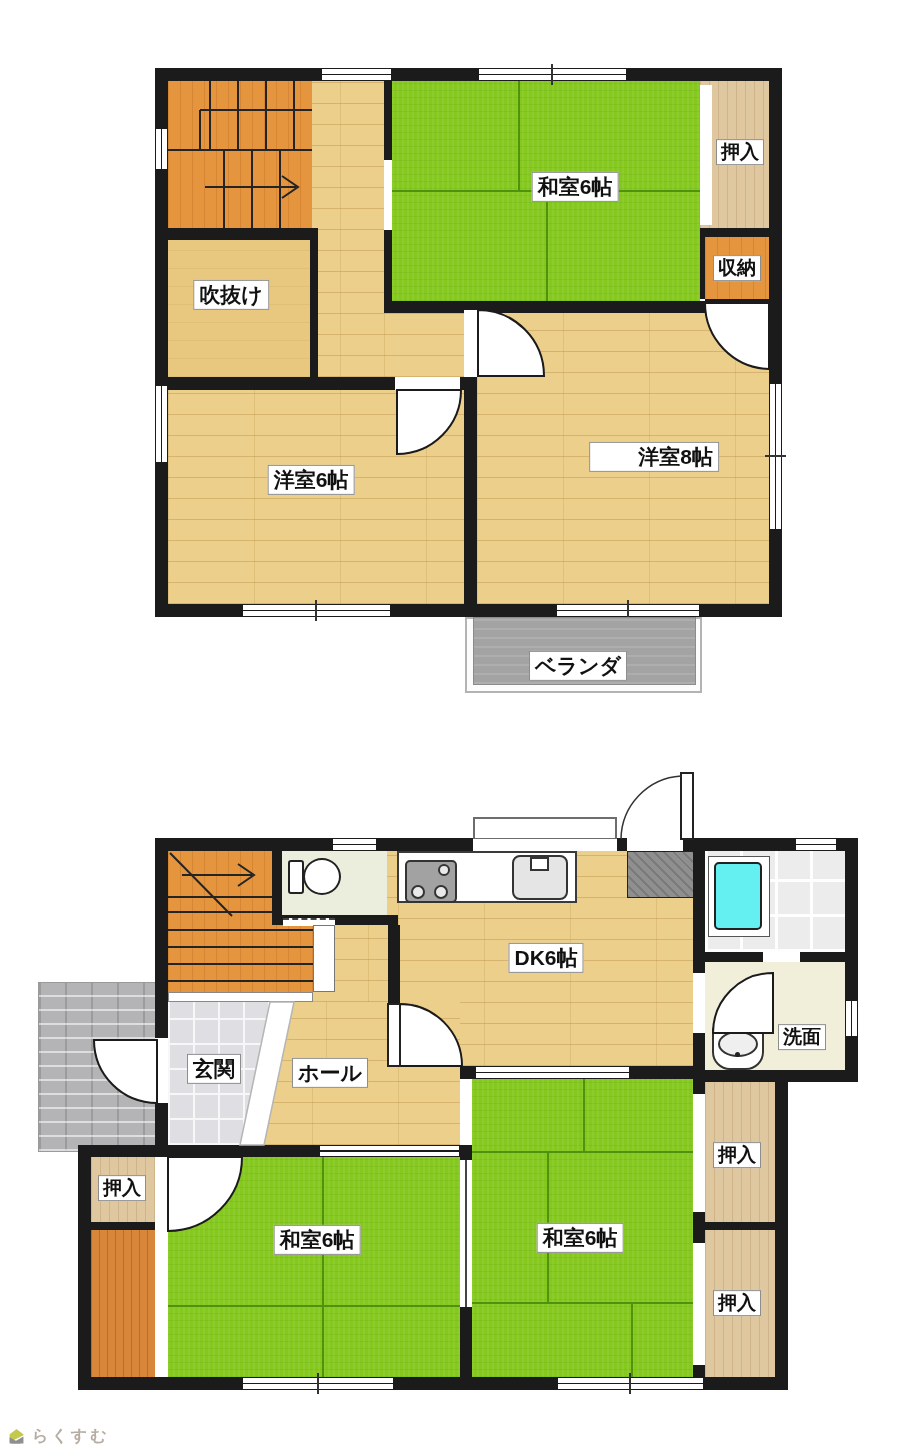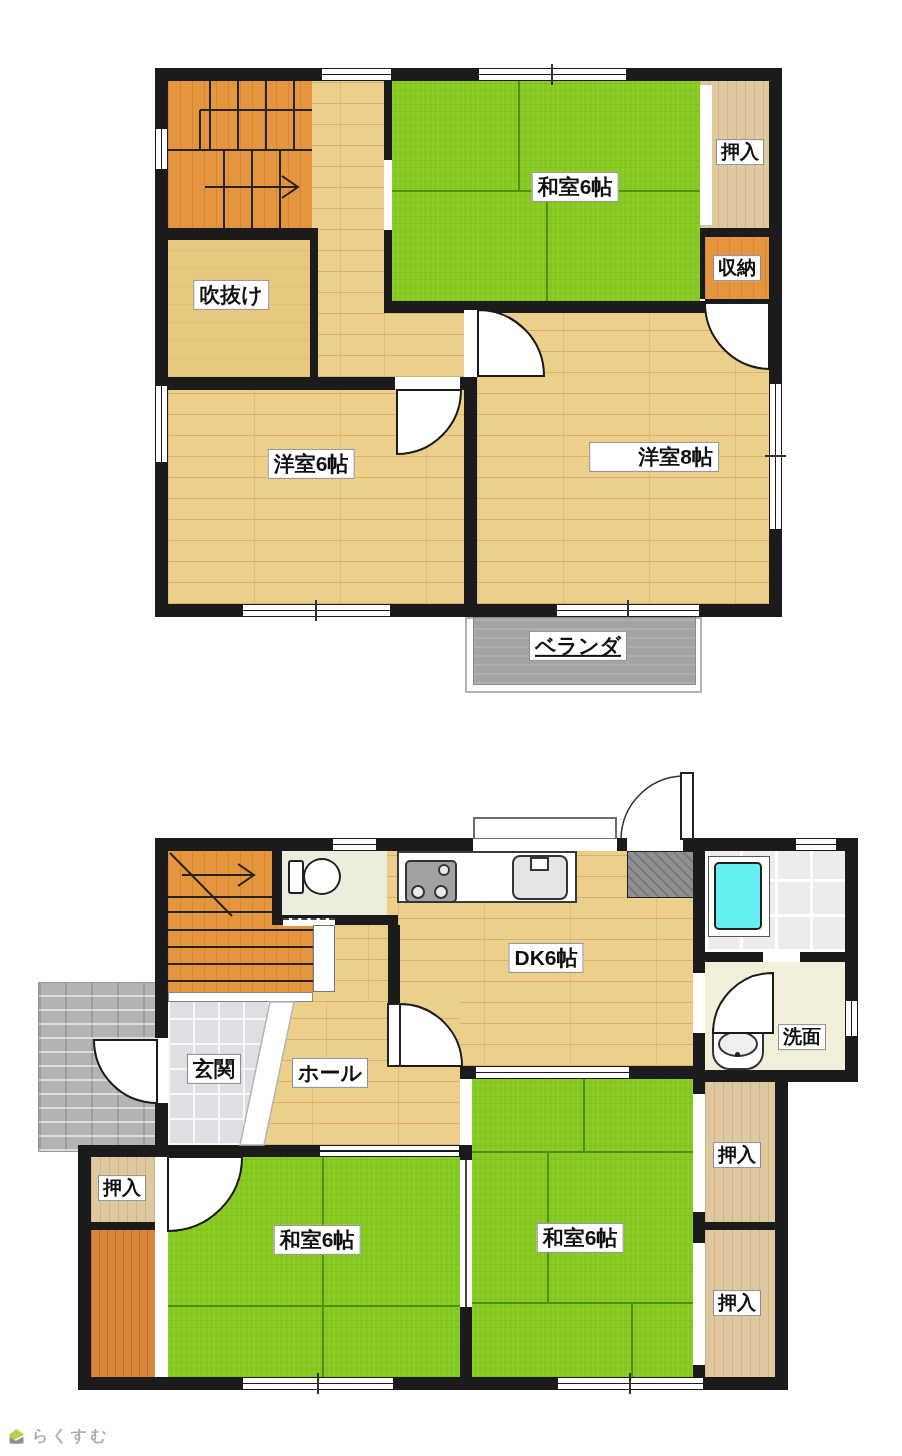--- a/index.html
+++ b/index.html
@@ -230,23 +230,23 @@
 
     <path d="M773 973 A60 60 0 0 0 713 1033 L773 1033 Z" fill="#fff" stroke="#1b1b1b" stroke-width="2"></path>
 
     <polygon points="270,1002 294,1002 264,1145 240,1145" fill="#fff" stroke="#b5b5b5" stroke-width="1.5"></polygon>
   </svg>
 
   <div class="lbl" style="left:575px;top:187px;">和室6帖</div>
   <div class="lbl sm" style="left:740px;top:152px;">押入</div>
   <div class="lbl sm" style="left:737px;top:268px;">収納</div>
   <div class="lbl" style="left:231px;top:295px;font-family:Liberation Serif, serif;">吹抜け</div>
-  <div class="lbl" style="left:311px;top:464px;">洋室6帖</div>
+  <div class="lbl" style="left:311px;top:480px;">洋室6帖</div>
   <div class="lbl" style="left:654px;top:457px;padding-left:48px;">洋室8帖</div>
-  <div class="lbl" style="left:578px;top:646px;text-decoration:underline;">ベランダ</div>
+  <div class="lbl" style="left:578px;top:666px;">ベランダ</div>
 
   <div class="lbl" style="left:546px;top:958px;">DK6帖</div>
   <div class="lbl" style="left:214px;top:1069px;">玄関</div>
   <div class="lbl" style="left:330px;top:1073px;">ホール</div>
   <div class="lbl sm" style="left:802px;top:1037px;">洗面</div>
   <div class="lbl" style="left:317px;top:1240px;">和室6帖</div>
   <div class="lbl" style="left:580px;top:1238px;">和室6帖</div>
   <div class="lbl sm" style="left:122px;top:1188px;">押入</div>
   <div class="lbl sm" style="left:737px;top:1155px;">押入</div>
   <div class="lbl sm" style="left:737px;top:1303px;">押入</div>

